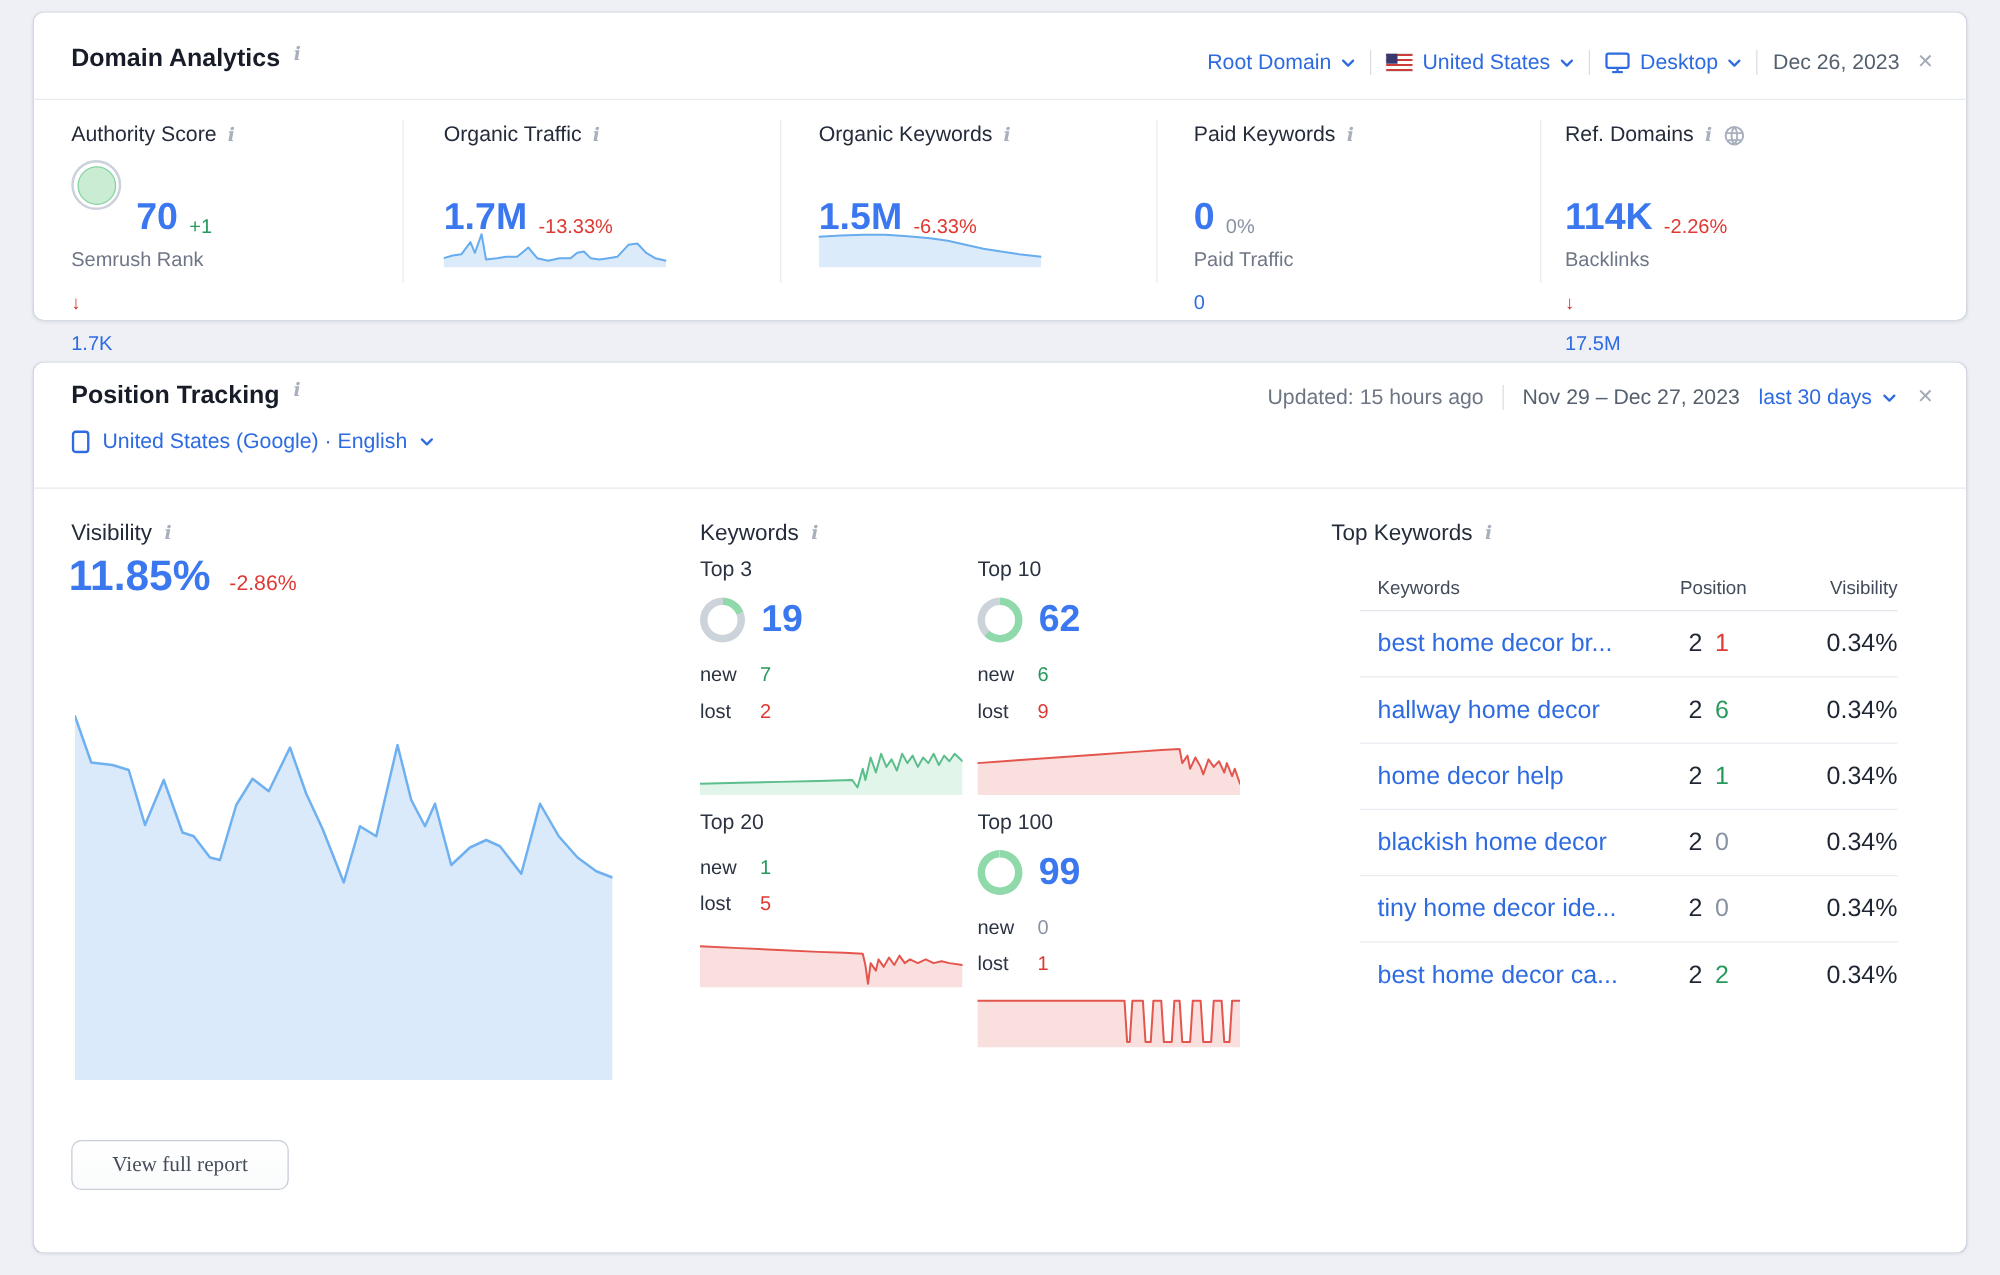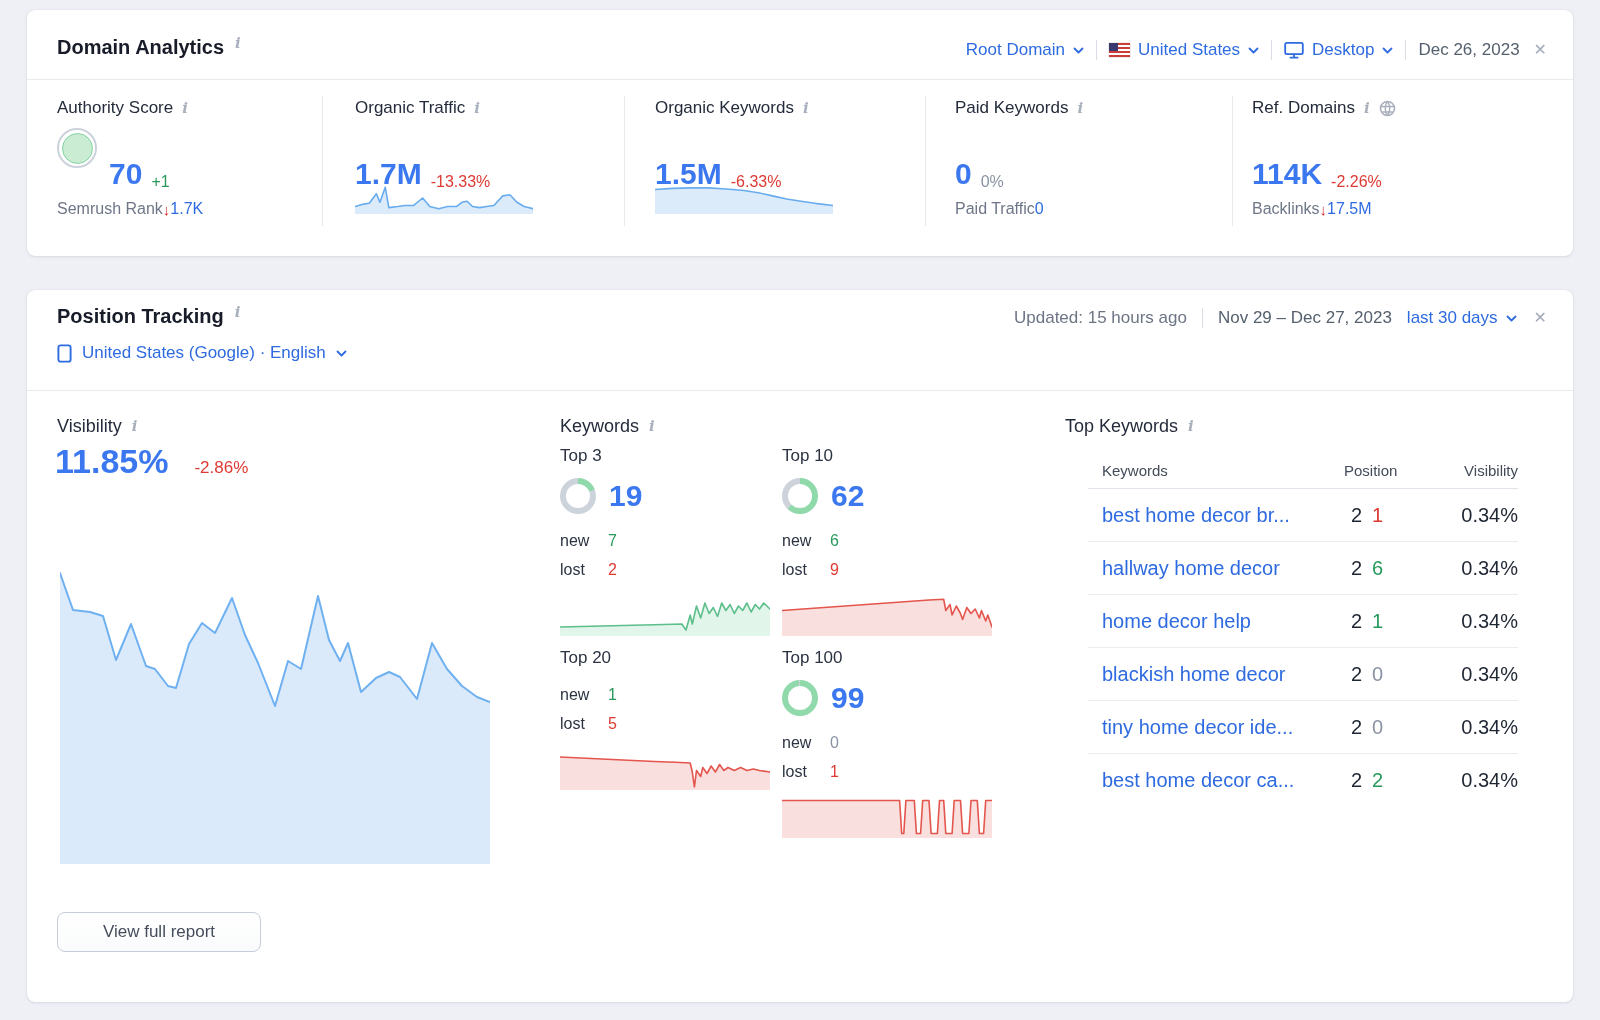--- a/index.html
+++ b/index.html
@@ -54,21 +54,21 @@
   #m-auth     { left:30px;   width:260px; }
   #m-traffic  { left:328px;  width:262px; }
   #m-keywords { left:628px;  width:262px; }
   #m-paid     { left:928px;  width:270px; }
   #m-ref      { left:1225px; width:300px; }
 
   .m-label { position:absolute; top:18px; left:0; display:flex; align-items:center; gap:9px; font-size:17px; color:#242b3a; }
   .m-value { position:absolute; top:52px; left:0; font-size:30px; font-weight:bold; color:#3b78ef; display:flex; align-items:flex-end; gap:9px;margin-top:25px; }
   #m-auth .m-value { left:52px; }
   .m-delta { font-size:16px; font-weight:normal; }
-  .m-sub { position:absolute; top:120px; left:0; font-size:16px; color:#6e7687; display:flex; align-items:center; gap:0; white-space:nowrap; }
+  .m-sub { position:absolute; top:120px; left:0; font-size:16px; color:#6e7687; display:flex; gap:16px; white-space:nowrap;flex-direction:column; }
   .m-spark { position:absolute; top:102px; left:0; width:178px; height:32px; }
 
   .score-ring { position:absolute; top:48px; left:0; width:40px; height:40px; border:2px solid #ccd2db;
     border-radius:50%; display:flex; align-items:center; justify-content:center; background:#fff; }
   .score-ring .inner { width:31px; height:31px; border-radius:50%; background:#c9ecd3; border:1px solid #84d2a2; }
 
   .c-red   { color:#de3a34; }
   .c-green { color:#27995c; }
   .c-gray  { color:#8a93a3; }
   .c-blue  { color:#2e6be0; }
@@ -80,21 +80,21 @@
   .range   { color:#55606e; }
   .pt-geo { position:absolute; left:30px; top:53px; display:flex; align-items:center; gap:10px;
             color:#2e6be0; font-size:17px; cursor:pointer; }
 
   .section-label { position:absolute; font-size:18px; color:#242b3a; display:flex; align-items:center; gap:10px; }
   #vis-label { left:30px;  top:126px; }
   #kw-label  { left:533px; top:126px; }
   #tk-label  { left:1038px;top:126px; }
 
   .vis-value { position:absolute; left:28px; top:152px; font-size:34px; font-weight:bold; color:#3b78ef;
-               display:flex; align-items:baseline; gap:26px; }
+               display:flex; align-items:baseline; gap:15px; }
   .vis-delta { font-size:17px; font-weight:normal; }
   #vis-chart { position:absolute; left:33px; top:252px; width:430px; height:322px; }
 
   
   #kw-grid { position:absolute; left:533px; top:156px; display:grid;
              grid-template-columns:210px 210px; column-gap:30px; row-gap:26px;gap:12px; }
   .kg-cell  { width:210px; }
   .kg-name  { font-size:17px; color:#2b3342; margin-bottom:12px; }
   .kg-valuerow { display:flex; align-items:center; gap:13px; margin-bottom:12px; height:36px; }
   .donut { width:36px; height:36px; border-radius:50%; position:relative; flex:0 0 auto; }
@@ -111,23 +111,23 @@
   .tk-row { display:flex; align-items:center; height:53px; border-bottom:1px solid #e9ecf1; font-size:20px; }
   .tk-row:last-child { border-bottom:none; }
   .col-kw  { flex:1; padding-left:14px; color:#2e6be0; cursor:pointer; white-space:nowrap; overflow:hidden; }
   .col-pos { width:110px; display:flex; align-items:center; }
   .col-pos .pos-main { width:32px; text-align:right; color:#1f2633; }
   .col-pos .pos-diff { margin-left:10px; }
   .col-pos-h { width:110px; padding-left:14px; }
   .col-vis { width:78px; text-align:right; color:#1f2633; }
   .col-vis-h { width:78px; text-align:right; }
 
-  .btn-report { position:absolute; left:30px; top:622px; width:204px; height:40px;
+  .btn-report { position:absolute; left:30px; top:622px; width:174px; height:40px;
     border:1px solid #c6ccd8; border-radius:8px; background:linear-gradient(#ffffff,#fafbfc);
-    color:#454d5c; font-size:17px; font-family:Liberation Sans, sans-serif;
+    color:#454d5c; font-size:17px; font-family:Liberation Serif, serif;
     display:flex; align-items:center; justify-content:center; cursor:pointer; }
 
   .icon-svg { display:block; flex:0 0 auto; }
   .spark-box svg, #vis-chart svg { display:block; width:100%; height:100%; }
 </style>
 </head>
 <body>
 
 <section class="card" id="card-da">
   <div class="card-title">

